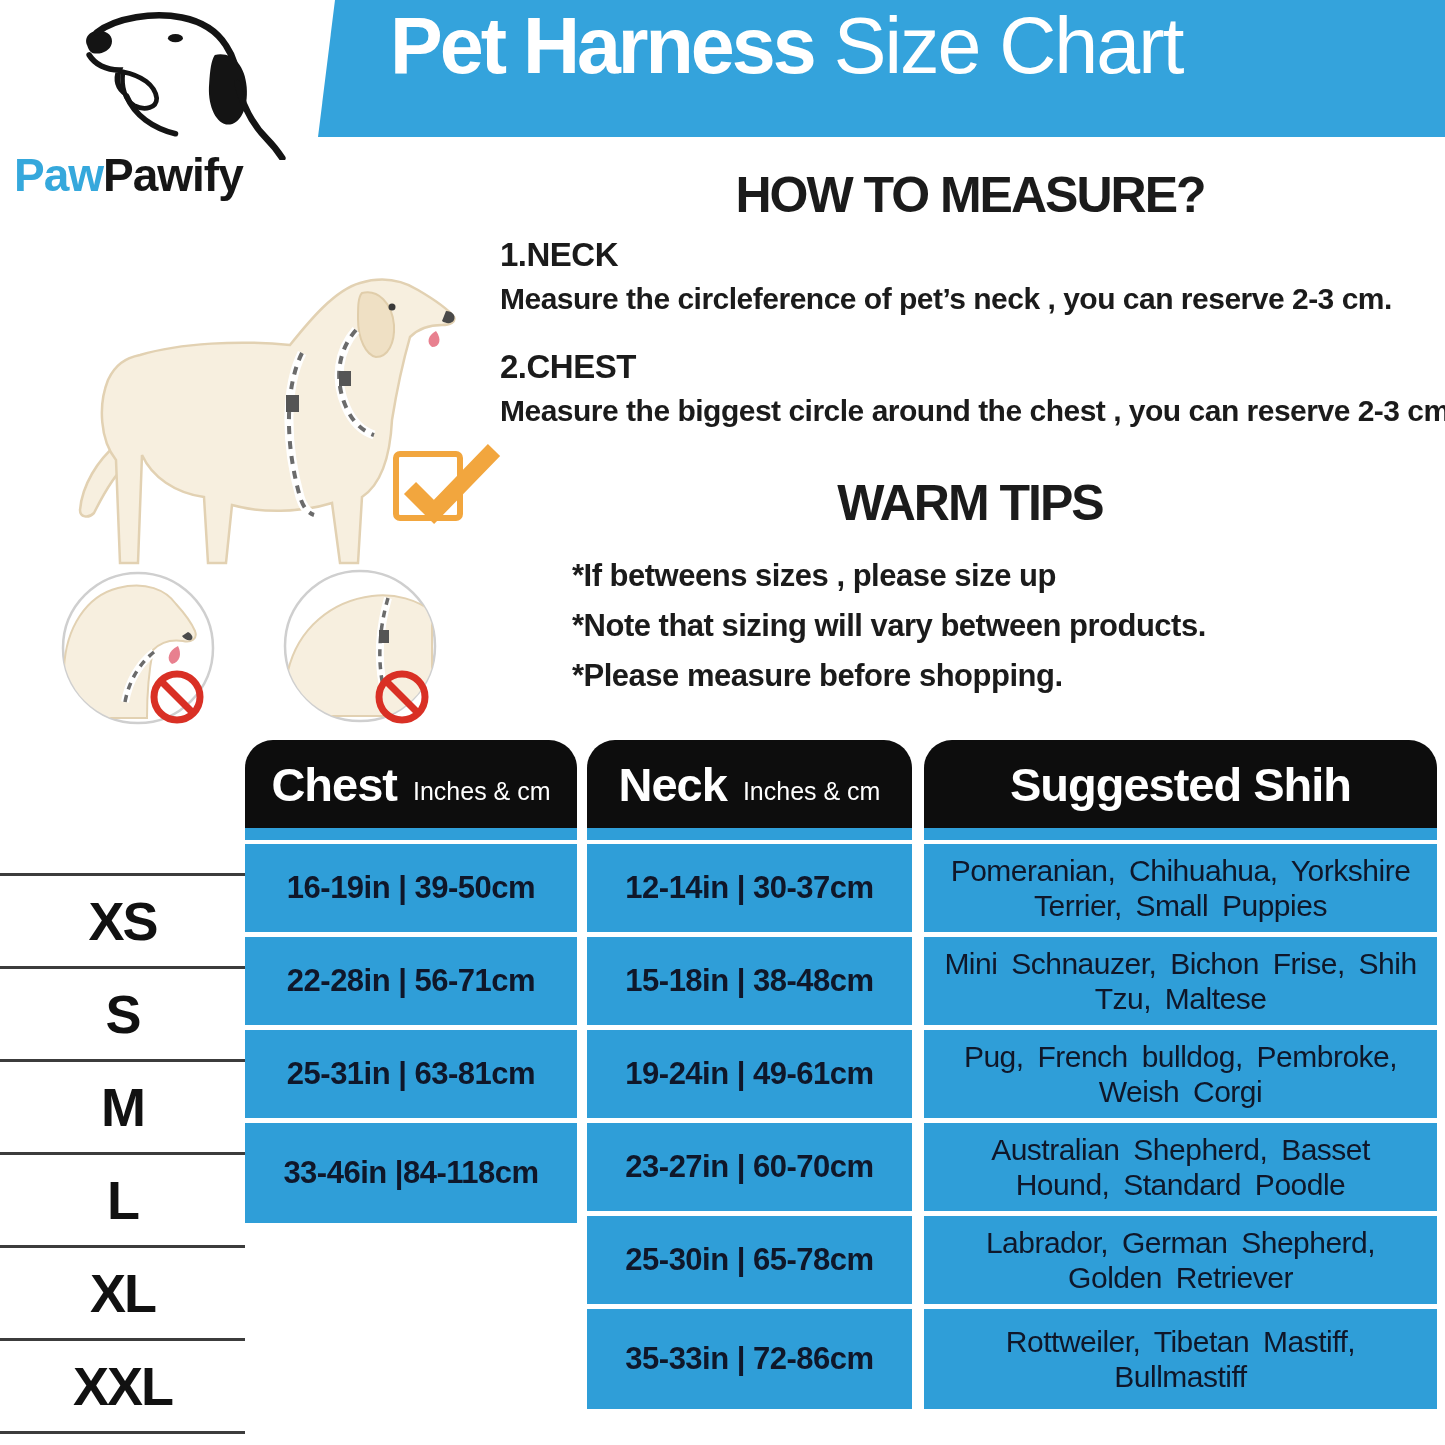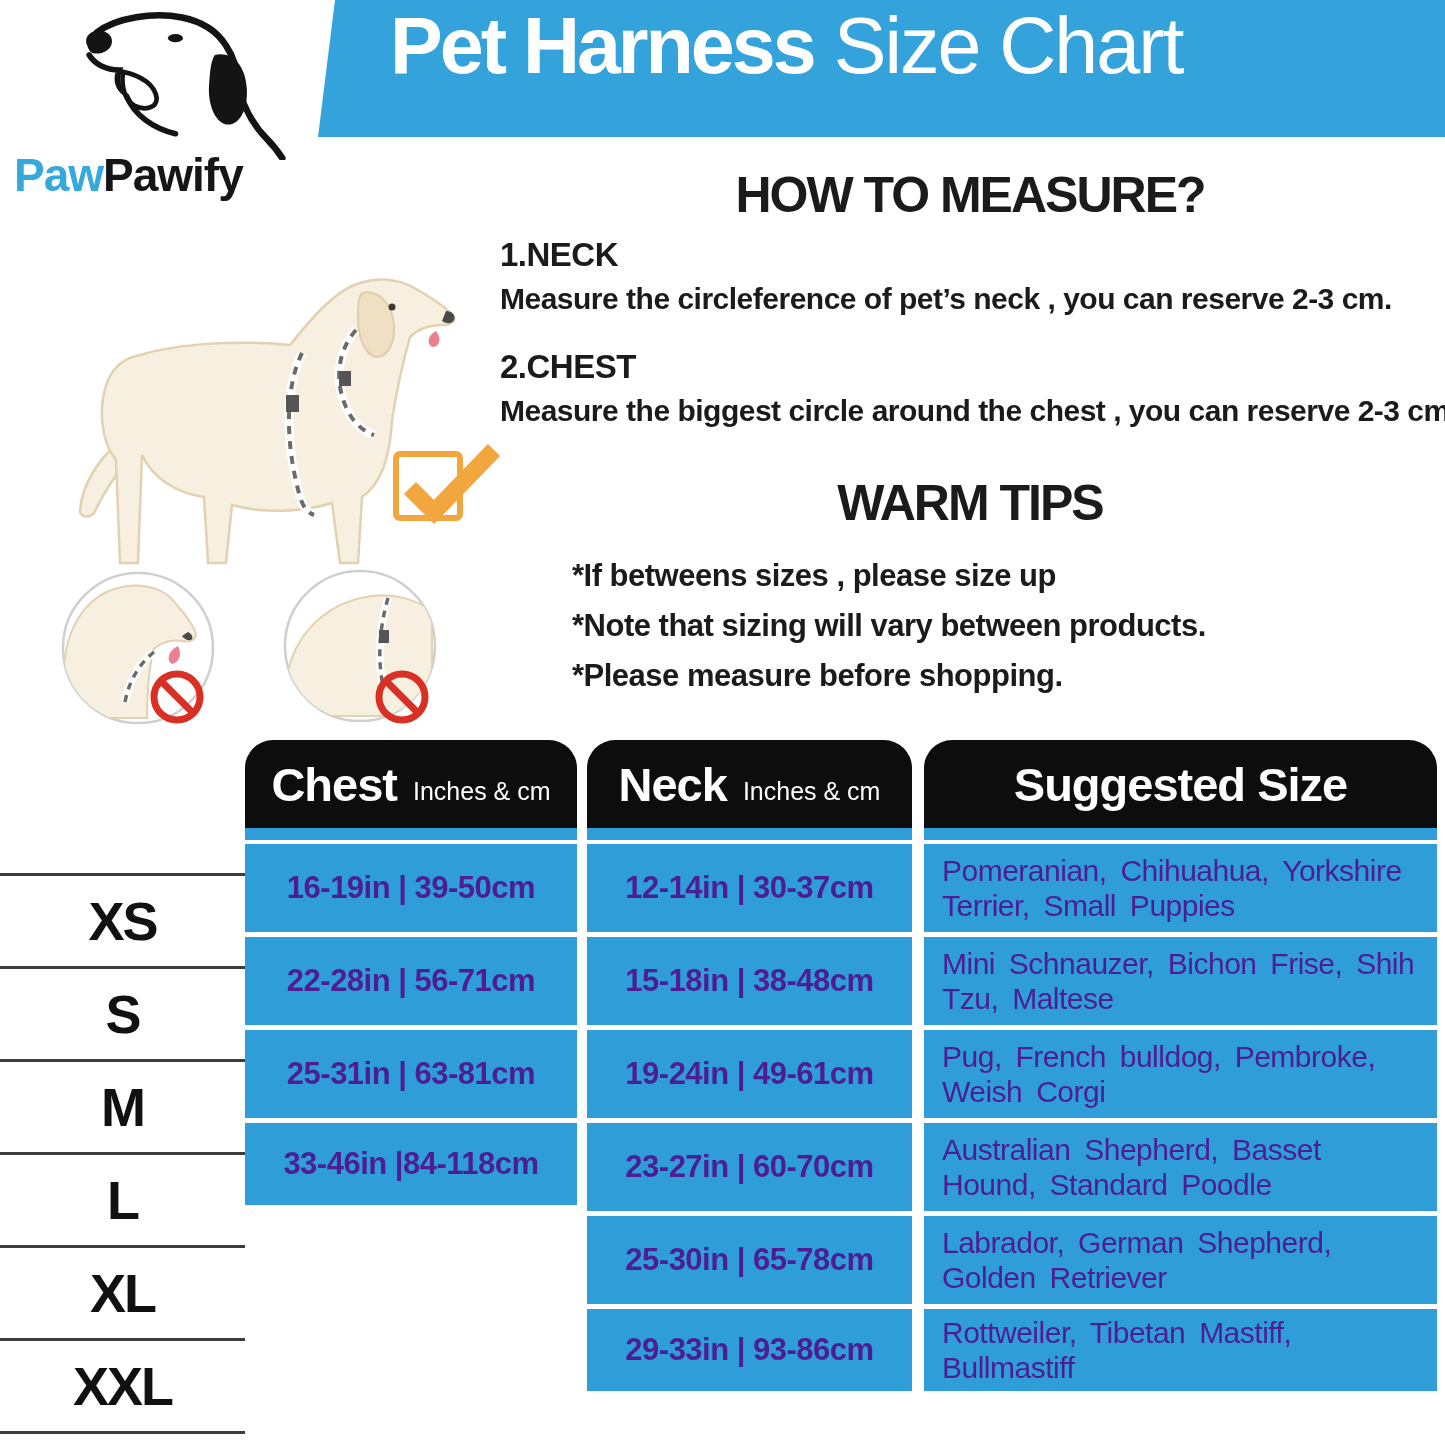--- a/index.html
+++ b/index.html
@@ -29,23 +29,23 @@
           font-size:50px;font-weight:bold;letter-spacing:-2px;}
   .tip-line{left:572px;font-size:31px;font-weight:bold;letter-spacing:-0.5px;white-space:nowrap;}
 
   
   .col{top:740px;}
   .col-head{height:88px;background:#0d0d0d;border-radius:28px 28px 0 0;
             display:flex;align-items:baseline;justify-content:center;color:#fff;}
   .col-head .ht{font-size:47px;font-weight:bold;letter-spacing:-1px;align-self:center;}
   .col-head .hu{font-size:25px;font-weight:400;margin-left:16px;align-self:center;padding-top:14px;}
   .col-strip{height:12px;background:#2f9ed8;margin-bottom:4px;}
-  .cell{height:88px;margin-bottom:5px;background:#2f9ed8;color:#4c1d95;
-        display:flex;align-items:center;justify-content:center;text-align:left;}
-  .cell:last-child{height:82px;margin-bottom:0;}
+  .cell{height:88px;margin-bottom:5px;background:#2f9ed8;color:#0f172a;
+        display:flex;align-items:center;justify-content:center;text-align:center;}
+  .cell:last-child{height:100px;margin-bottom:0;}
   .val{font-size:31px;font-weight:bold;letter-spacing:-0.5px;white-space:nowrap;}
   .breedcell{font-size:30px;font-weight:400;line-height:1.18;letter-spacing:-0.5px;
              word-spacing:6px;padding:0 18px;box-sizing:border-box;}
   .sizecol{left:0;top:873px;width:245px;}
   .sizerow{height:93px;border-top:3px solid #3c3c3c;box-sizing:border-box;
            display:flex;align-items:center;justify-content:center;
            font-size:54px;font-weight:bold;letter-spacing:-2px;color:#111;}
   .size-bottom{height:3px;background:#3c3c3c;}
 </style>
 </head>
@@ -167,26 +167,26 @@
     <div class="col-head">
       <span class="ht">Neck</span>
       <span class="hu">Inches &amp; cm</span>
     </div>
     <div class="col-strip"></div>
     <div class="cell val">12-14in | 30-37cm</div>
     <div class="cell val">15-18in | 38-48cm</div>
     <div class="cell val">19-24in | 49-61cm</div>
     <div class="cell val">23-27in | 60-70cm</div>
     <div class="cell val">25-30in | 65-78cm</div>
-    <div class="cell val">29-33in | 93-86cm</div>
+    <div class="cell val">35-33in | 72-86cm</div>
   </div>
 
   <div class="abs col" style="left:924px;width:513px;">
     <div class="col-head">
-      <span class="ht">Suggested Size</span>
+      <span class="ht">Suggested Shih</span>
     </div>
     <div class="col-strip"></div>
     <div class="cell breedcell">Pomeranian, Chihuahua, Yorkshire Terrier, Small Puppies</div>
     <div class="cell breedcell">Mini Schnauzer, Bichon Frise, Shih Tzu, Maltese</div>
     <div class="cell breedcell">Pug, French bulldog, Pembroke, Weish Corgi</div>
     <div class="cell breedcell">Australian Shepherd, Basset Hound, Standard Poodle</div>
     <div class="cell breedcell">Labrador, German Shepherd, Golden Retriever</div>
     <div class="cell breedcell">Rottweiler, Tibetan Mastiff, Bullmastiff</div>
   </div>
 

